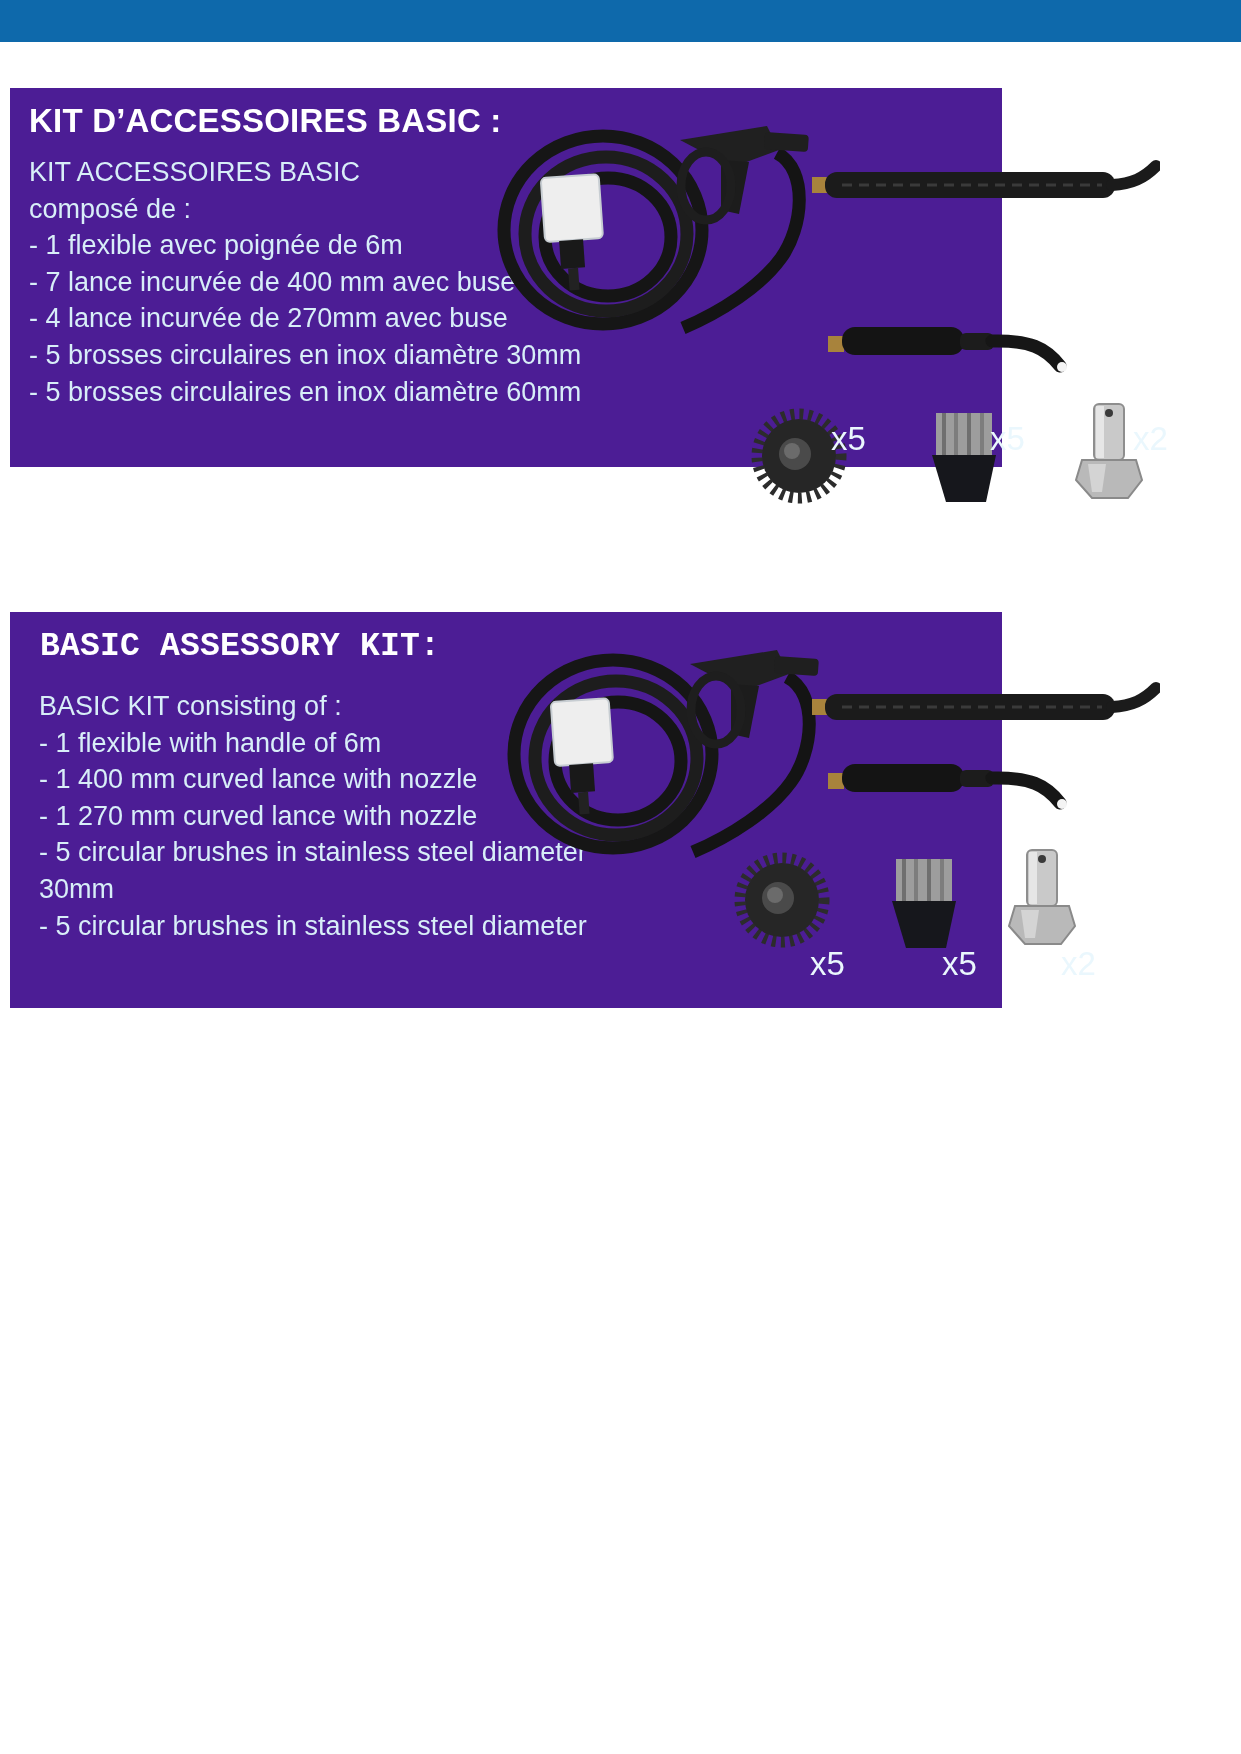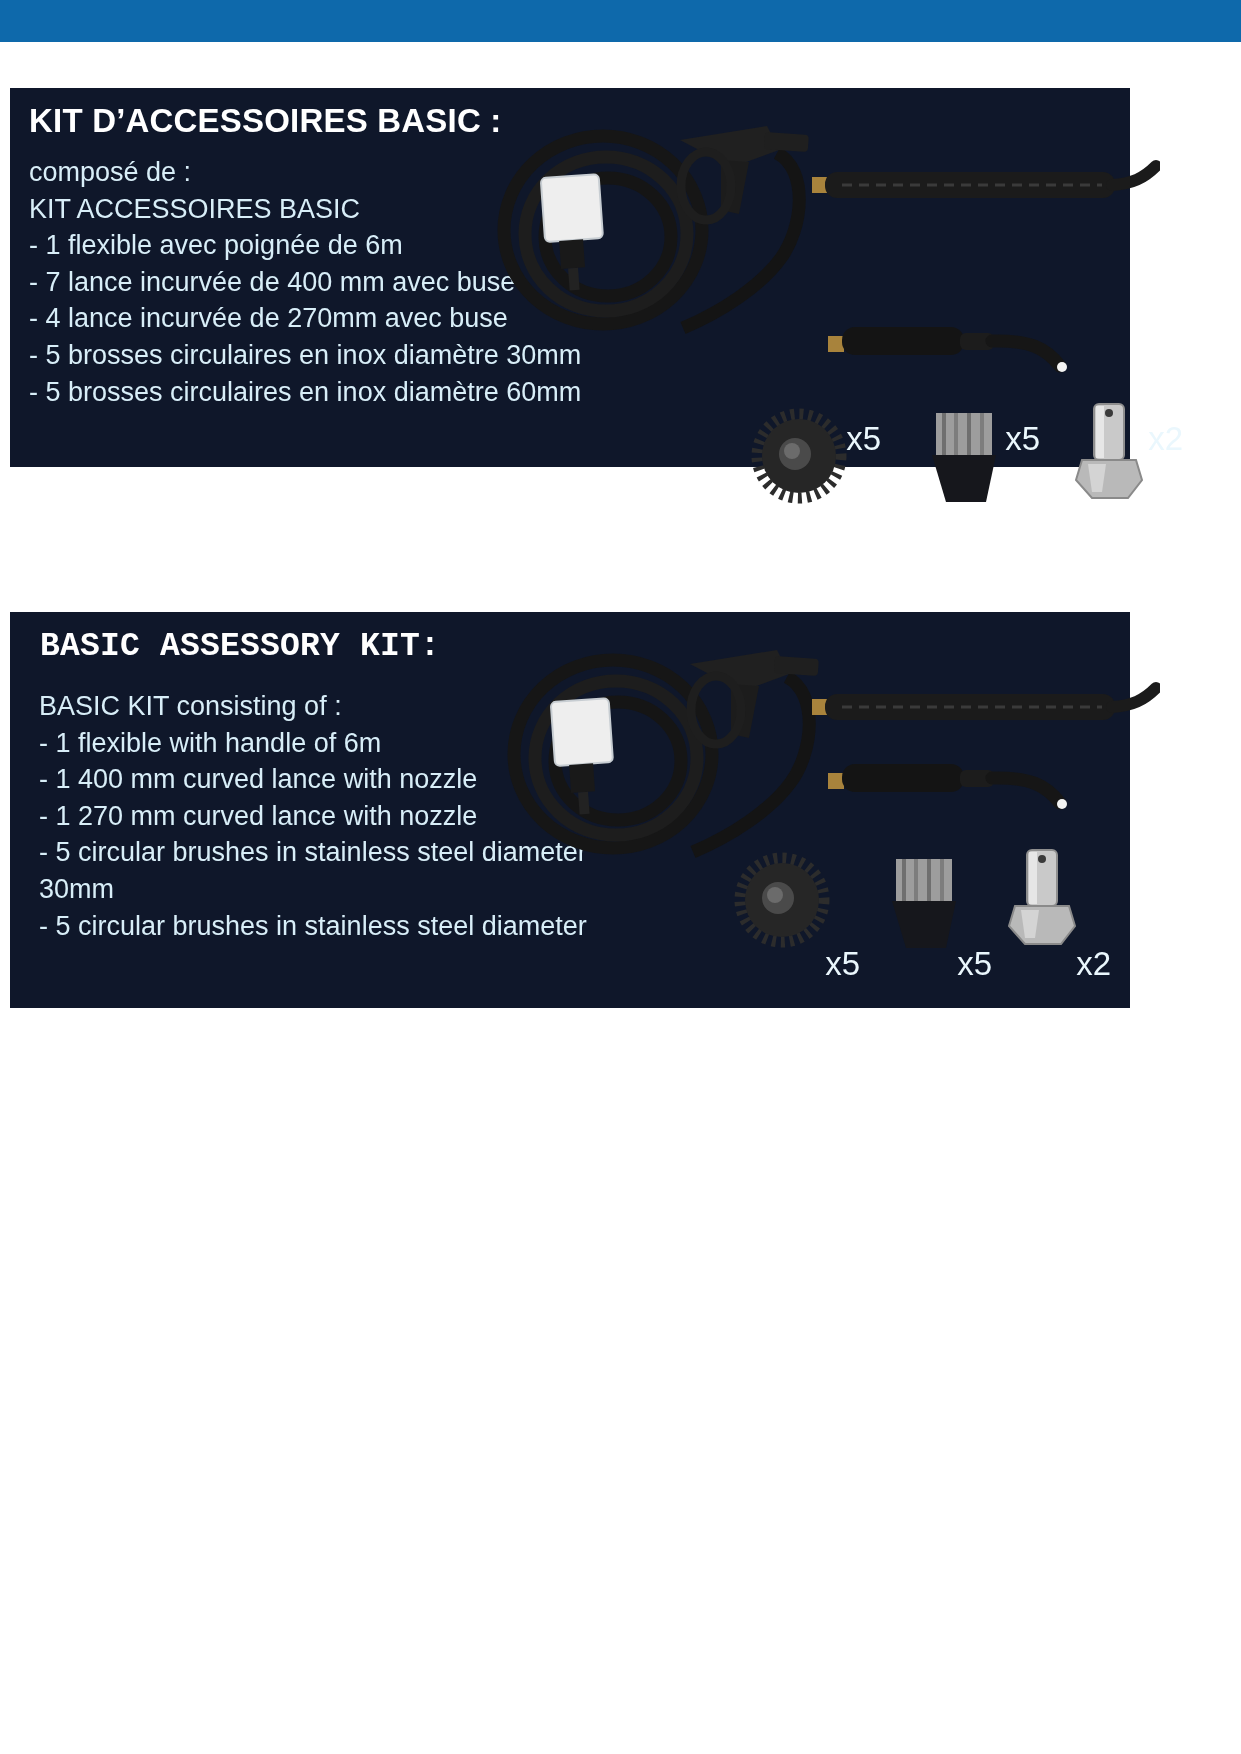--- a/index.html
+++ b/index.html
@@ -9,22 +9,22 @@
     height:1754px;
     background:#ffffff;
     overflow:hidden;
     font-family:"Liberation Sans", sans-serif;
   }
   .topbar{
     position:absolute;left:0;top:0;width:1241px;height:42px;
     background:#0e69ab;
   }
   .panel{
-    position:absolute;left:10px;width:1120px;
-    background:#0f172a;
+    position:absolute;left:10px;width:992px;
+    background:#4c1d95;
   }
   .panel.p1{top:88px;height:379px;}
   .panel.p2{top:612px;height:396px;}
   .panel-title{
     position:absolute;
     color:#ffffff;
     font-weight:bold;
     font-size:33px;
     letter-spacing:0.2px;
     white-space:nowrap;
@@ -36,39 +36,40 @@
     color:#d8eef8;
     font-size:27px;
     line-height:36.6px;
     white-space:nowrap;
   }
   .p1 .panel-body{left:19px;top:66px;}
   .p2 .panel-body{left:29px;top:76px;}
   .qty{
     position:absolute;
     width:70px;
-    text-align:right;
+    text-align:left;
     color:#eaf7fd;
     font-size:33px;
+    margin-left:20px;
   }
   .imgbox{position:absolute;}
   .imgbox svg{display:block;}
 </style>
 </head>
 <body>
 
 <div id="page">
 
   <div class="topbar"></div>
 
   <div class="panel p1">
     <div class="panel-title">KIT D’ACCESSOIRES BASIC :</div>
     <div class="panel-body">
+      <div>KIT ACCESSOIRES BASIC</div>
       <div>composé de :</div>
-      <div>KIT ACCESSOIRES BASIC</div>
       <div>- 1 flexible avec poignée de 6m</div>
       <div>- 7 lance incurvée de 400 mm avec buse</div>
       <div>- 4 lance incurvée de 270mm avec buse</div>
       <div>- 5 brosses circulaires en inox diamètre 30mm</div>
       <div>- 5 brosses circulaires en inox diamètre 60mm</div>
     </div>
 
     <div class="imgbox" style="left:475px;top:10px;">
       <svg width="330" height="245" viewBox="0 0 330 245">
         <ellipse cx="118" cy="132" rx="99" ry="94" fill="none" stroke="#161616" stroke-width="13"></ellipse>

